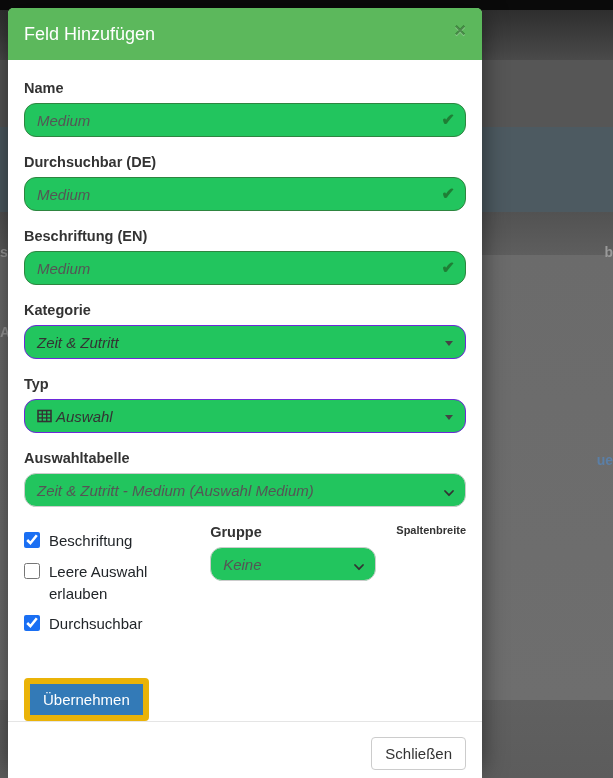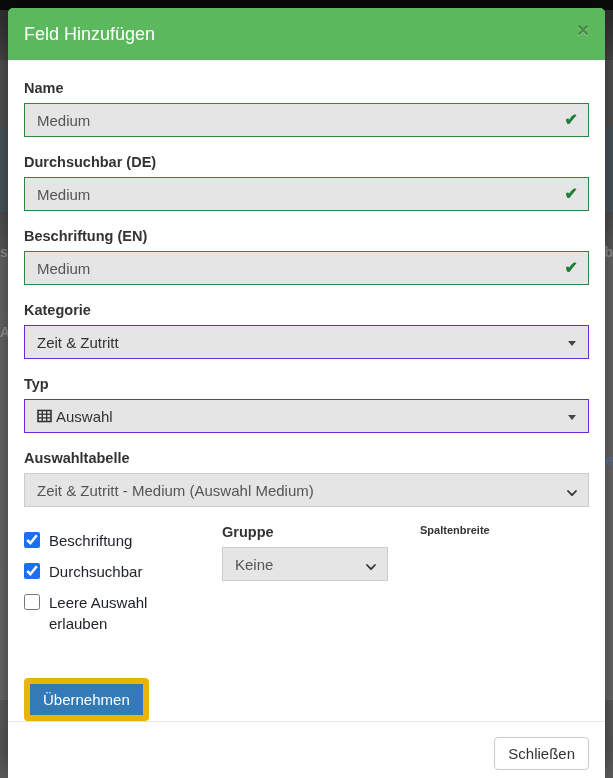--- a/index.html
+++ b/index.html
@@ -12,41 +12,41 @@
       #565656 60px,#565656 127px,
       #4d5a61 127px,#4d5a61 212px,
       #525252 212px,#5e5e5e 255px,
       #6b6b6b 255px,#6e6e6e 700px,
       #606060 700px,#5c5c5c 778px);
   }
   .frag{position:absolute;font-weight:bold;font-size:14px;color:#9a9a9a;}
   .frag-blue{color:#5b7fa6;}
 
   .modal{
-    position:absolute;left:8px;top:8px;width:597px;height:758px;
+    position:absolute;left:8px;top:8px;width:474px;height:758px;
     background:#ffffff;border-radius:6px;box-shadow:0 5px 24px rgba(0,0,0,.5);
     display:flex;flex-direction:column;box-sizing:border-box;
   }
   .modal-header{
     background:#5cb85c;border-radius:5px 5px 0 0;height:52px;flex:0 0 52px;
     display:flex;align-items:center;padding:0 16px;position:relative;
   }
   .modal-title{color:#ffffff;font-size:18px;font-weight:400;}
   .close-x{
     position:absolute;right:16px;top:12px;color:rgba(0,60,0,.45);
     font-size:20px;font-weight:bold;line-height:20px;cursor:pointer;text-shadow:0 1px 0 rgba(255,255,255,.3);
   }
   .modal-body{padding:20px 16px 0 16px;flex:1 1 auto;}
   .form-group{margin-bottom:17px;}
   .form-group label{
     display:block;font-size:14.5px;font-weight:bold;color:#333333;margin-bottom:7px;
   }
   .control{
-    box-sizing:border-box;width:100%;height:34px;border-radius:0;
-    font-size:15px;display:flex;align-items:center;background:#e5e5e5;
+    box-sizing:border-box;width:100%;height:34px;border-radius:12px;
+    font-size:15px;display:flex;align-items:center;background:#22c55e;font-style:italic;
   }
   input.control{
     border:1px solid #ced4da;padding:0 12px;color:#555555;outline:none;
     font-family:"Liberation Sans", sans-serif;display:block;line-height:32px;
   }
   input.valid{border:1px solid #2e8540;padding-right:34px;}
   .input-wrap{position:relative;}
   .valid-check{
     position:absolute;right:11px;top:7px;color:#1f7e35;font-size:16px;font-weight:bold;
     pointer-events:none;
@@ -167,26 +167,26 @@
     </div>
 
     <div class="row3">
 
       <div class="col-checks">
         <div class="chk-item">
           <input type="checkbox" checked="" style="">
           <span class="chk-label">Beschriftung</span>
         </div>
         <div class="chk-item">
+          <input type="checkbox" style="">
+          <span class="chk-label">Leere Auswahl erlauben</span>
+        </div>
+        <div class="chk-item">
           <input type="checkbox" checked="" style="">
           <span class="chk-label">Durchsuchbar</span>
-        </div>
-        <div class="chk-item">
-          <input type="checkbox" style="">
-          <span class="chk-label">Leere Auswahl erlauben</span>
         </div>
       </div>
 
       <div class="col-gruppe">
         <label style="display:block;font-size:14.5px;font-weight:bold;color:#333;margin-bottom:7px;">Gruppe</label>
         <div class="control select-native sel-small">
           <span>Keine</span>
           <span class="chev">
             <svg width="12" height="12" viewBox="0 0 12 12">
               <polyline points="2,4 6,8.2 10,4" fill="none" stroke="#333" stroke-width="1.8" stroke-linecap="round" stroke-linejoin="round"></polyline>

